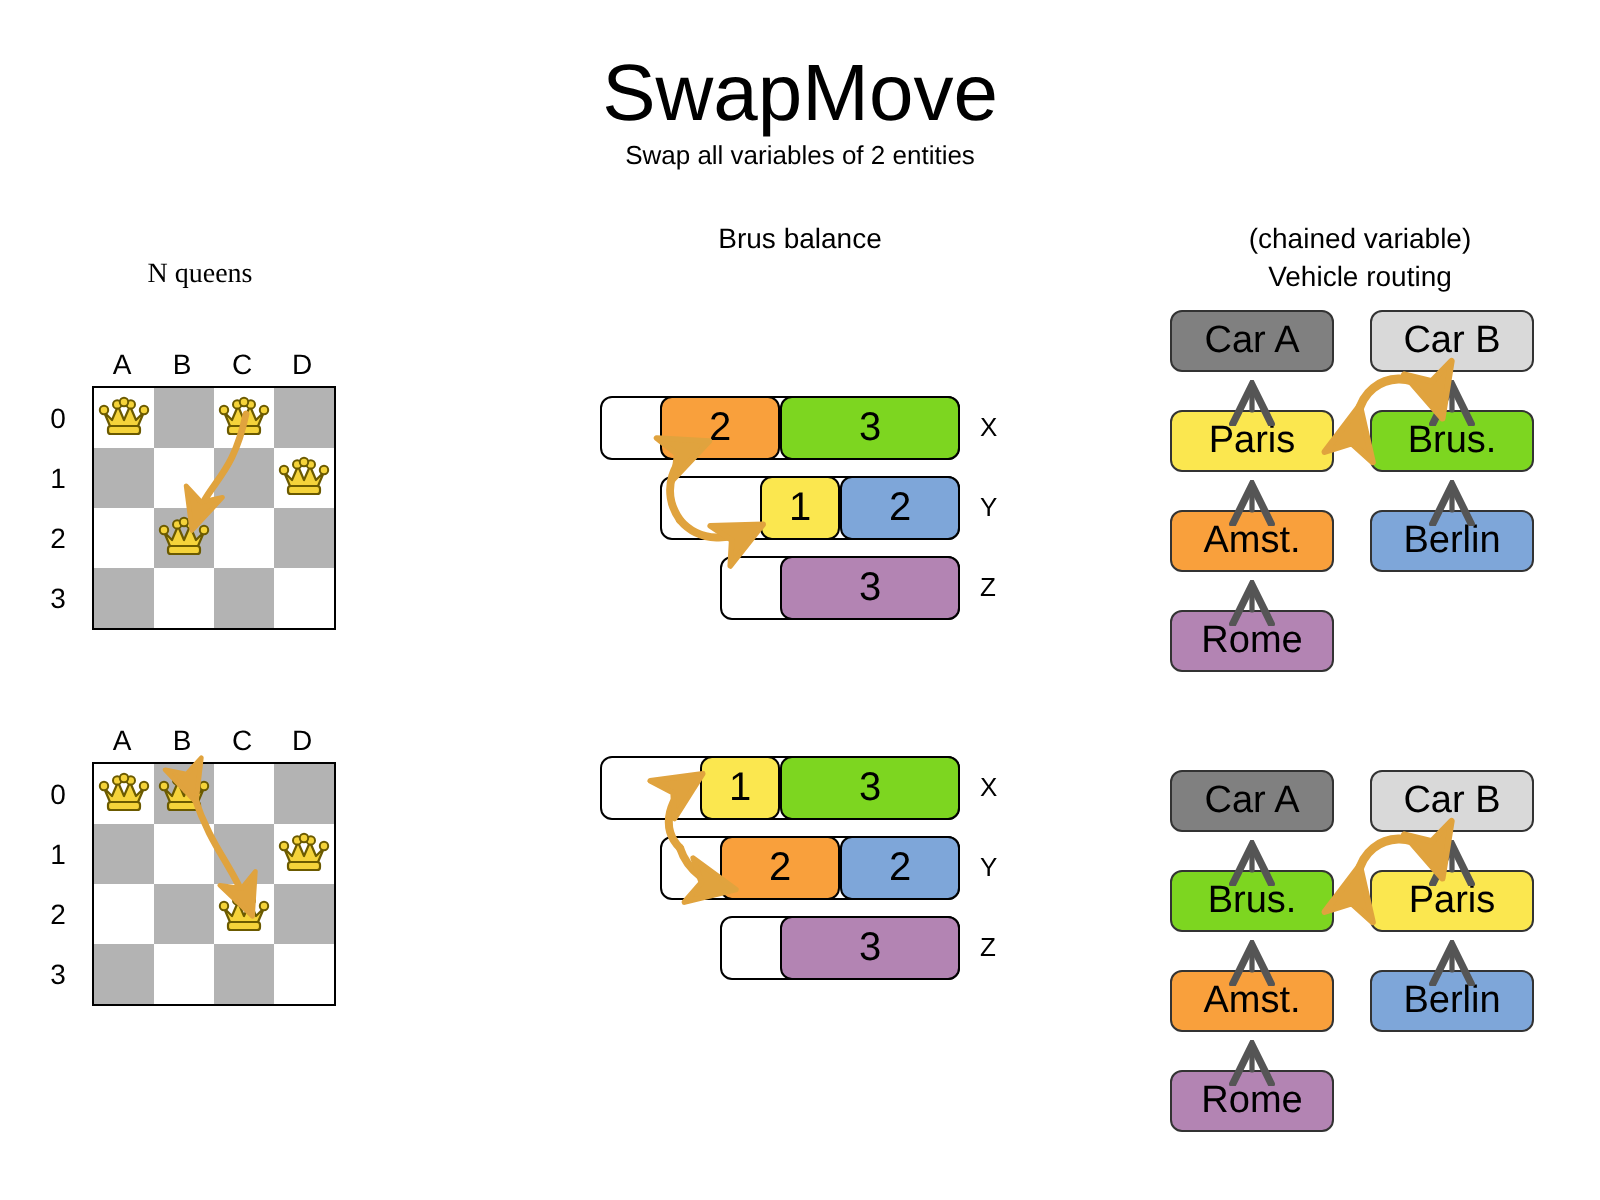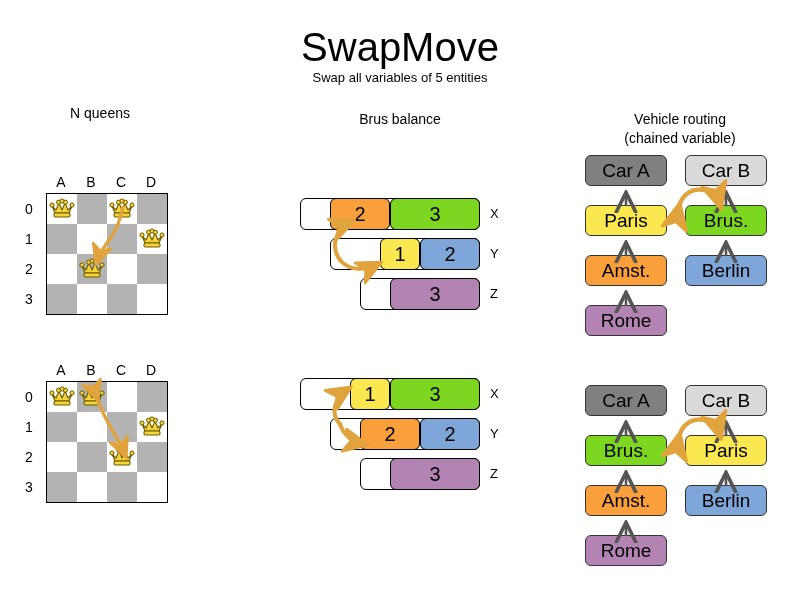--- a/index.html
+++ b/index.html
@@ -31,21 +31,21 @@
     font-size: 13px;
     line-height: 16px;
   }
 
   
   .section-header {
     text-align: center;
     font-size: 14px;
     line-height: 19px;
   }
-  #hdr-nqueens { left: 10px; top: 104px; width: 180px; }
+  #hdr-nqueens { left: 10px; top: 128px; width: 180px; font-family: Liberation Serif, serif; }
   #hdr-cloud   { left: 300px; top: 110px; width: 200px; }
   #hdr-vrp     { left: 580px; top: 110px; width: 200px; }
 
   
   .board-wrap { width: 180px; height: 155px; }
   .col-label, .row-label {
     position: absolute;
     font-size: 14px;
     line-height: 14px;
     text-align: center;
@@ -131,27 +131,27 @@
     position: absolute;
     left: 0; top: 0;
     width: 800px; height: 600px;
     pointer-events: none;
   }
 </style>
 </head>
 <body>
 
 <div class="abs" id="title">SwapMove</div>
-<div class="abs" id="subtitle">Swap all variables of 5 entities</div>
+<div class="abs" id="subtitle">Swap all variables of 2 entities</div>
 
 <div class="abs section-header" id="hdr-nqueens">N queens</div>
 <div class="abs section-header" id="hdr-cloud">Brus balance</div>
 <div class="abs section-header" id="hdr-vrp">
+  <div>(chained variable)</div>
   <div>Vehicle routing</div>
-  <div>(chained variable)</div>
 </div>
 
 <div class="abs board-wrap" id="board-0" style="left:0px; top:175px;">
     <div class="col-label" style="left: 46px; top: 0px;">A</div>
     <div class="col-label" style="left: 76px; top: 0px;">B</div>
     <div class="col-label" style="left: 106px; top: 0px;">C</div>
     <div class="col-label" style="left: 136px; top: 0px;">D</div>
     <div class="row-label" style="left: 14px; top: 27px;">0</div>
     <div class="row-label" style="left: 14px; top: 57px;">1</div>
     <div class="row-label" style="left: 14px; top: 87px;">2</div>

